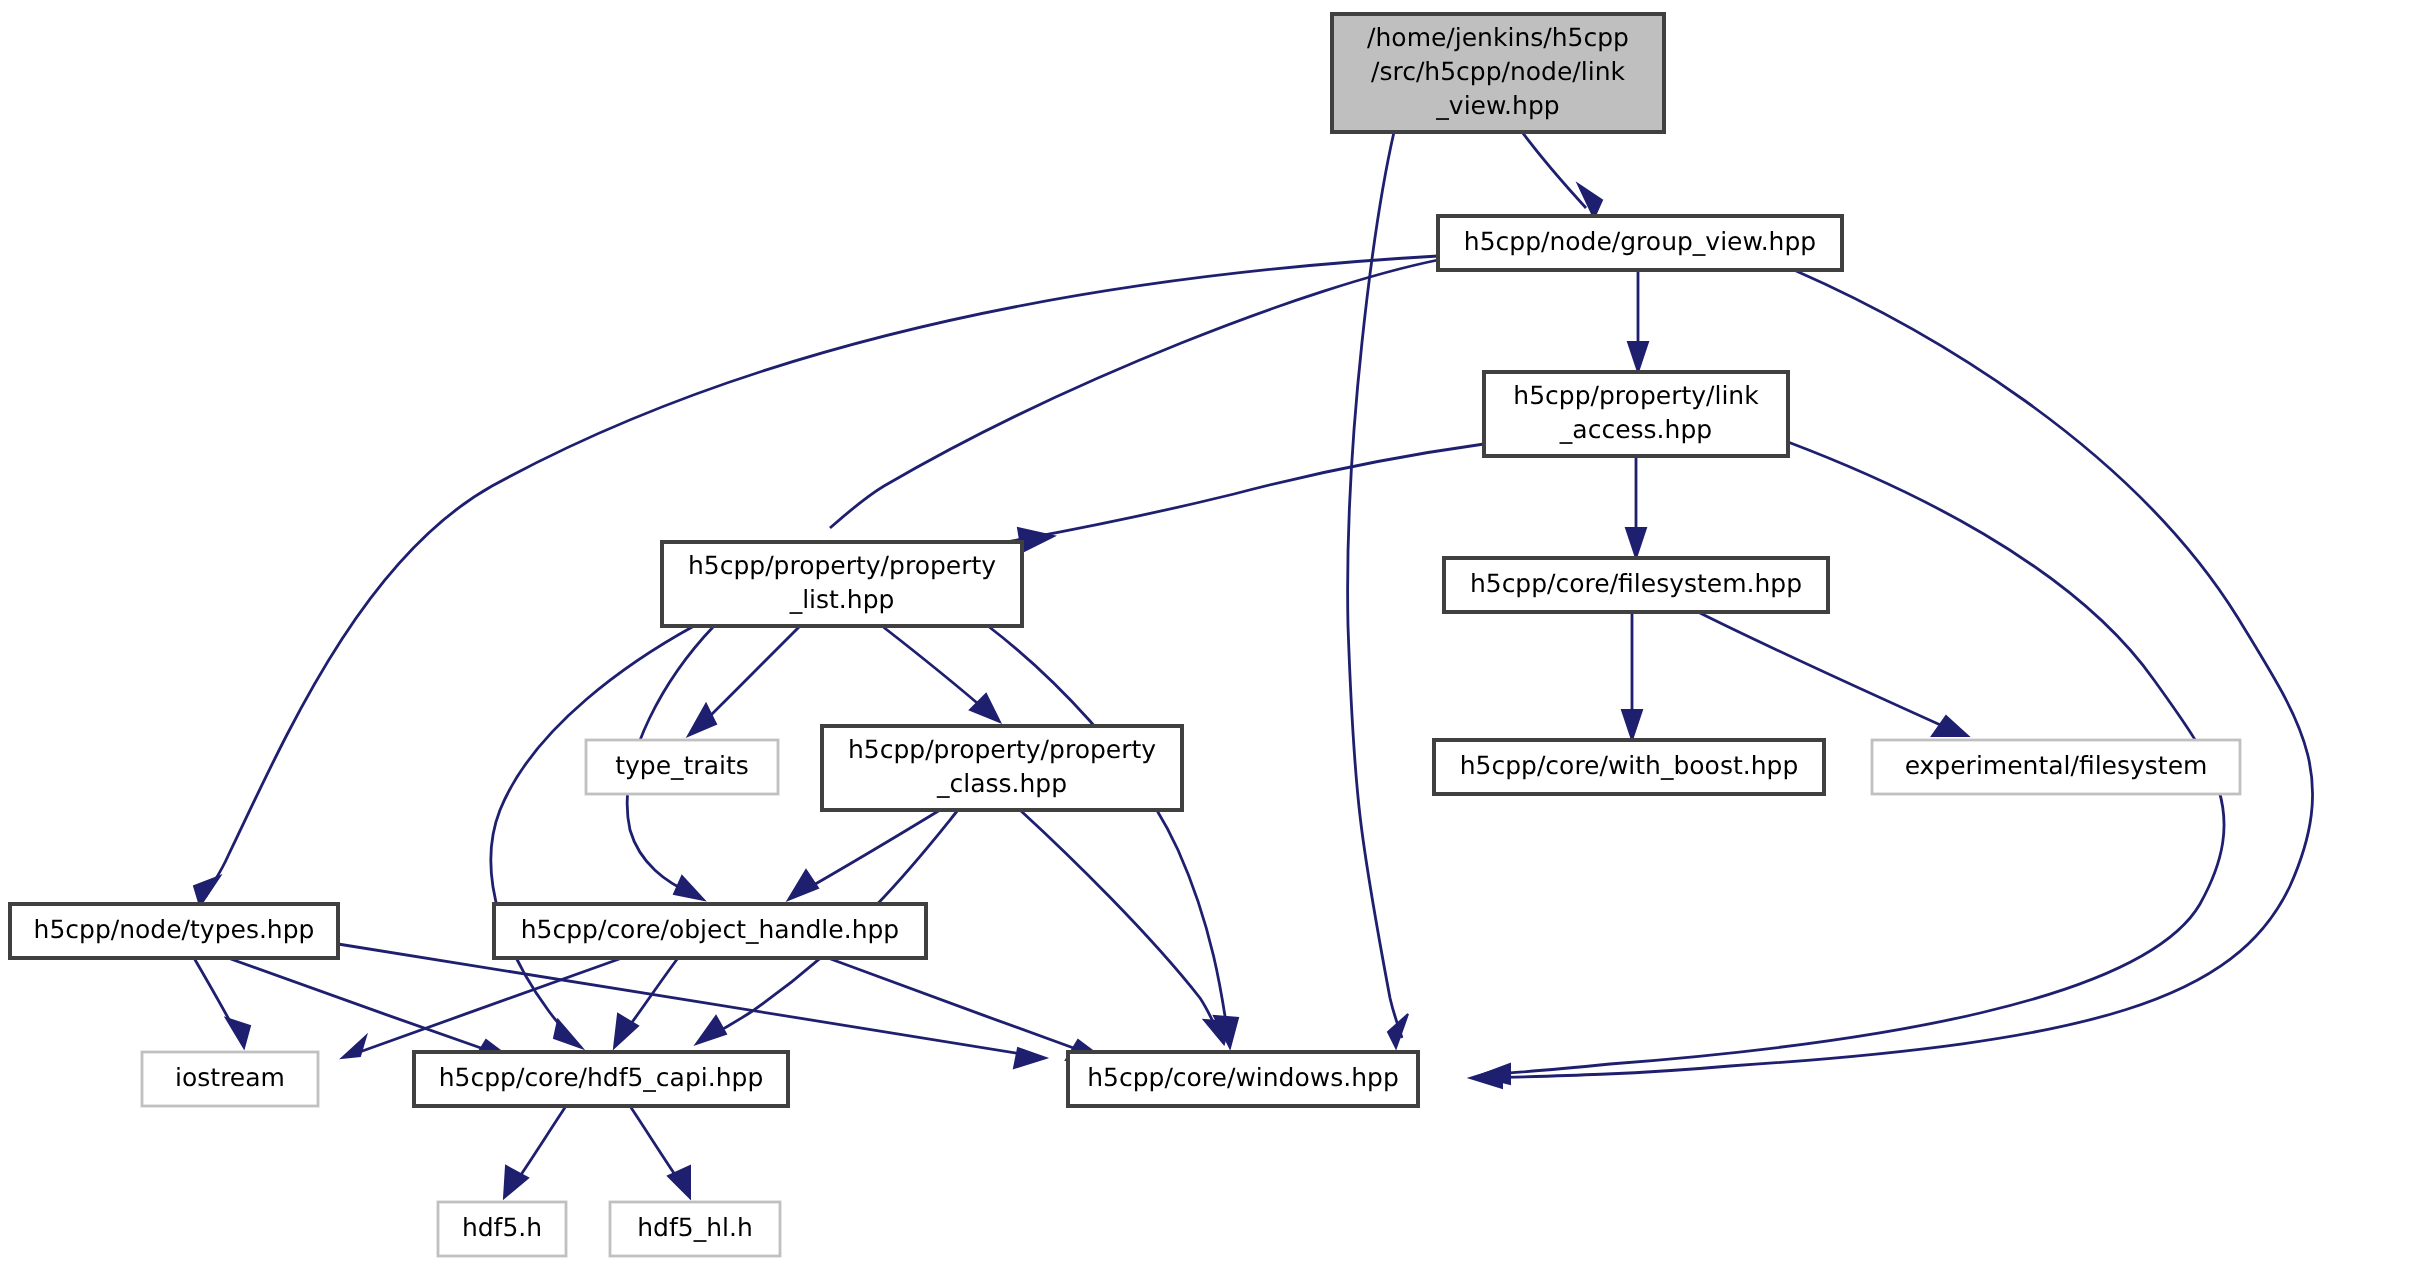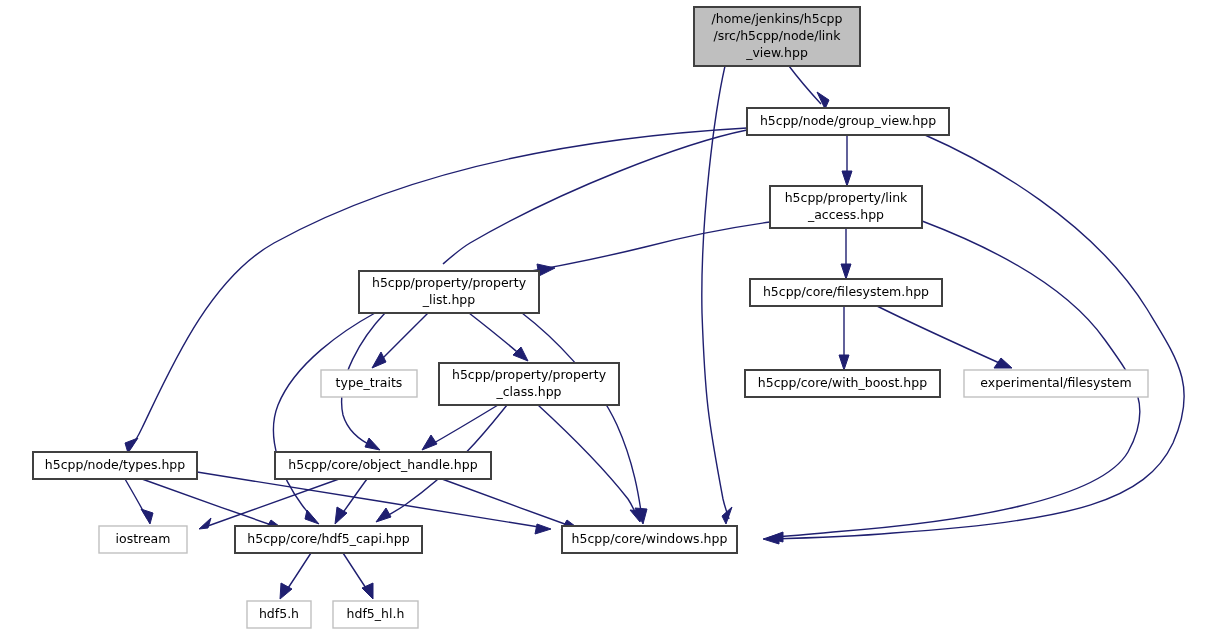--- a/index.html
+++ b/index.html
@@ -10,21 +10,20 @@
   body {
     width: 1212px;
     height: 633px;
     font-family: "DejaVu Sans", "Liberation Sans", sans-serif;
     overflow: hidden;
   }
   #graph-root {
     position: relative;
     width: 972px;
     height: 633px;
-    margin-left: 28px;
   }
   svg#depgraph {
     display: block;
     width: 1212px;
     height: 633px;
   }
   .node-box {
     fill: #ffffff;
     stroke: #404040;
     stroke-width: 2;

